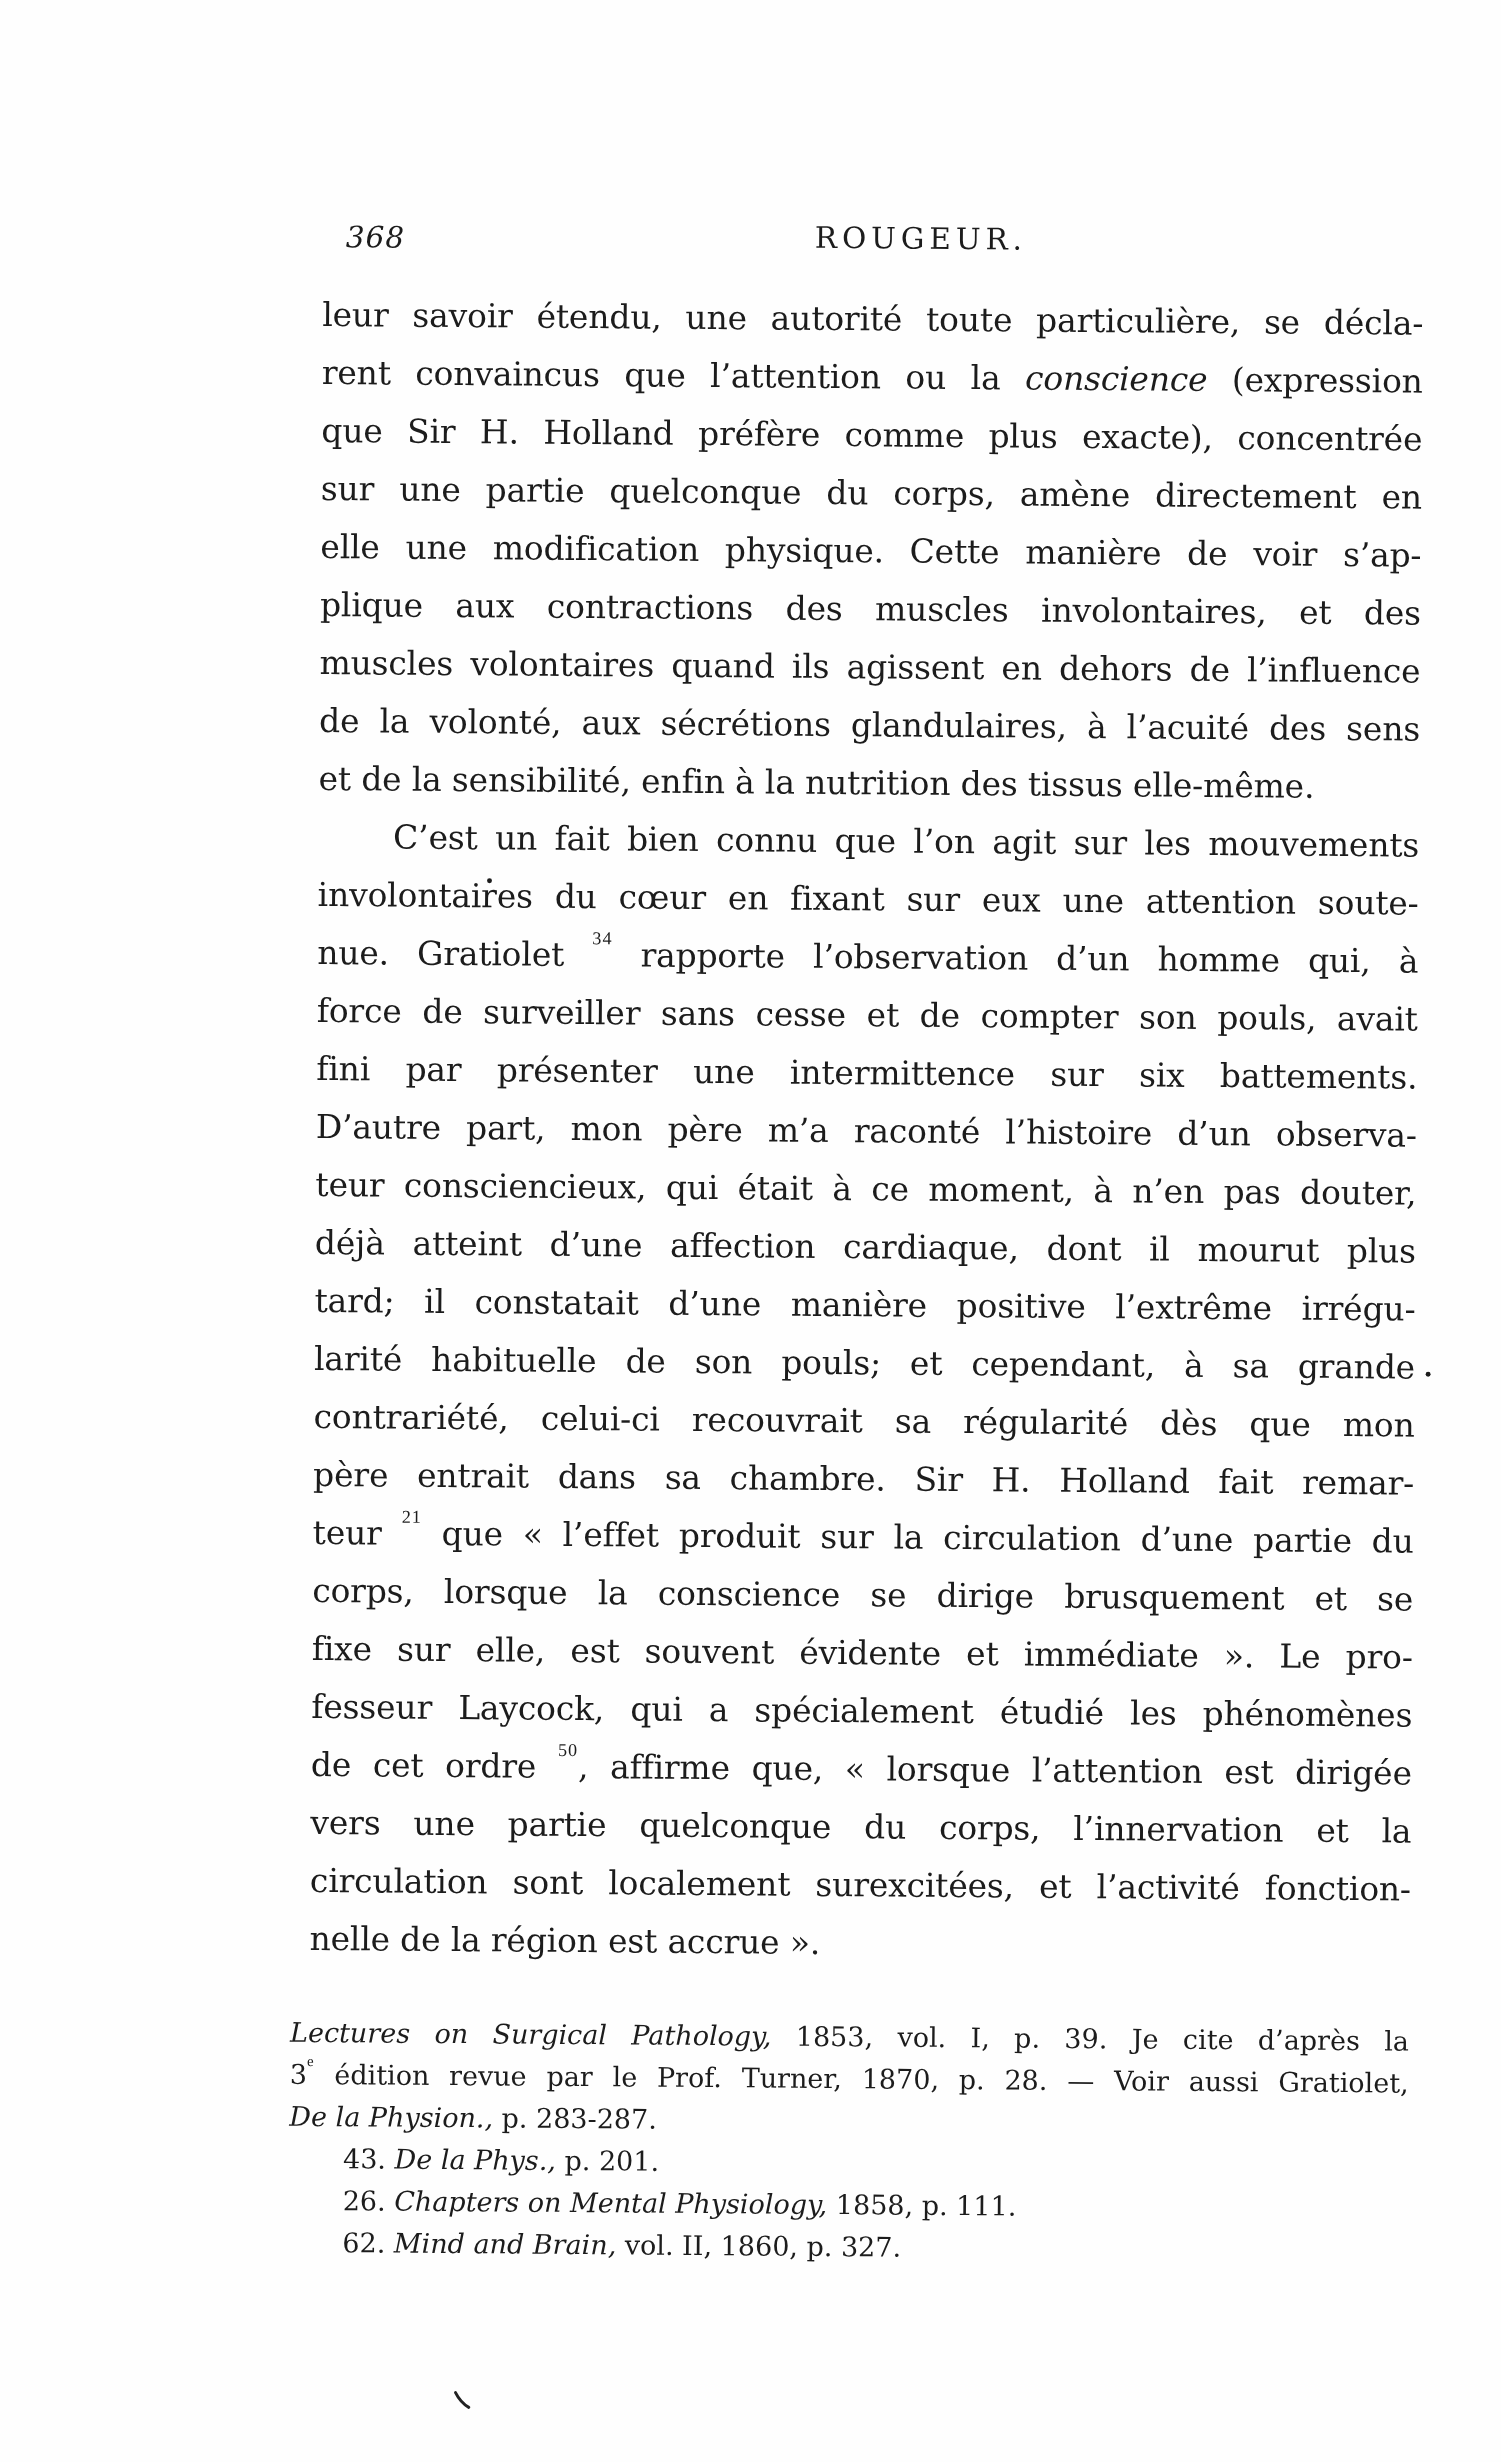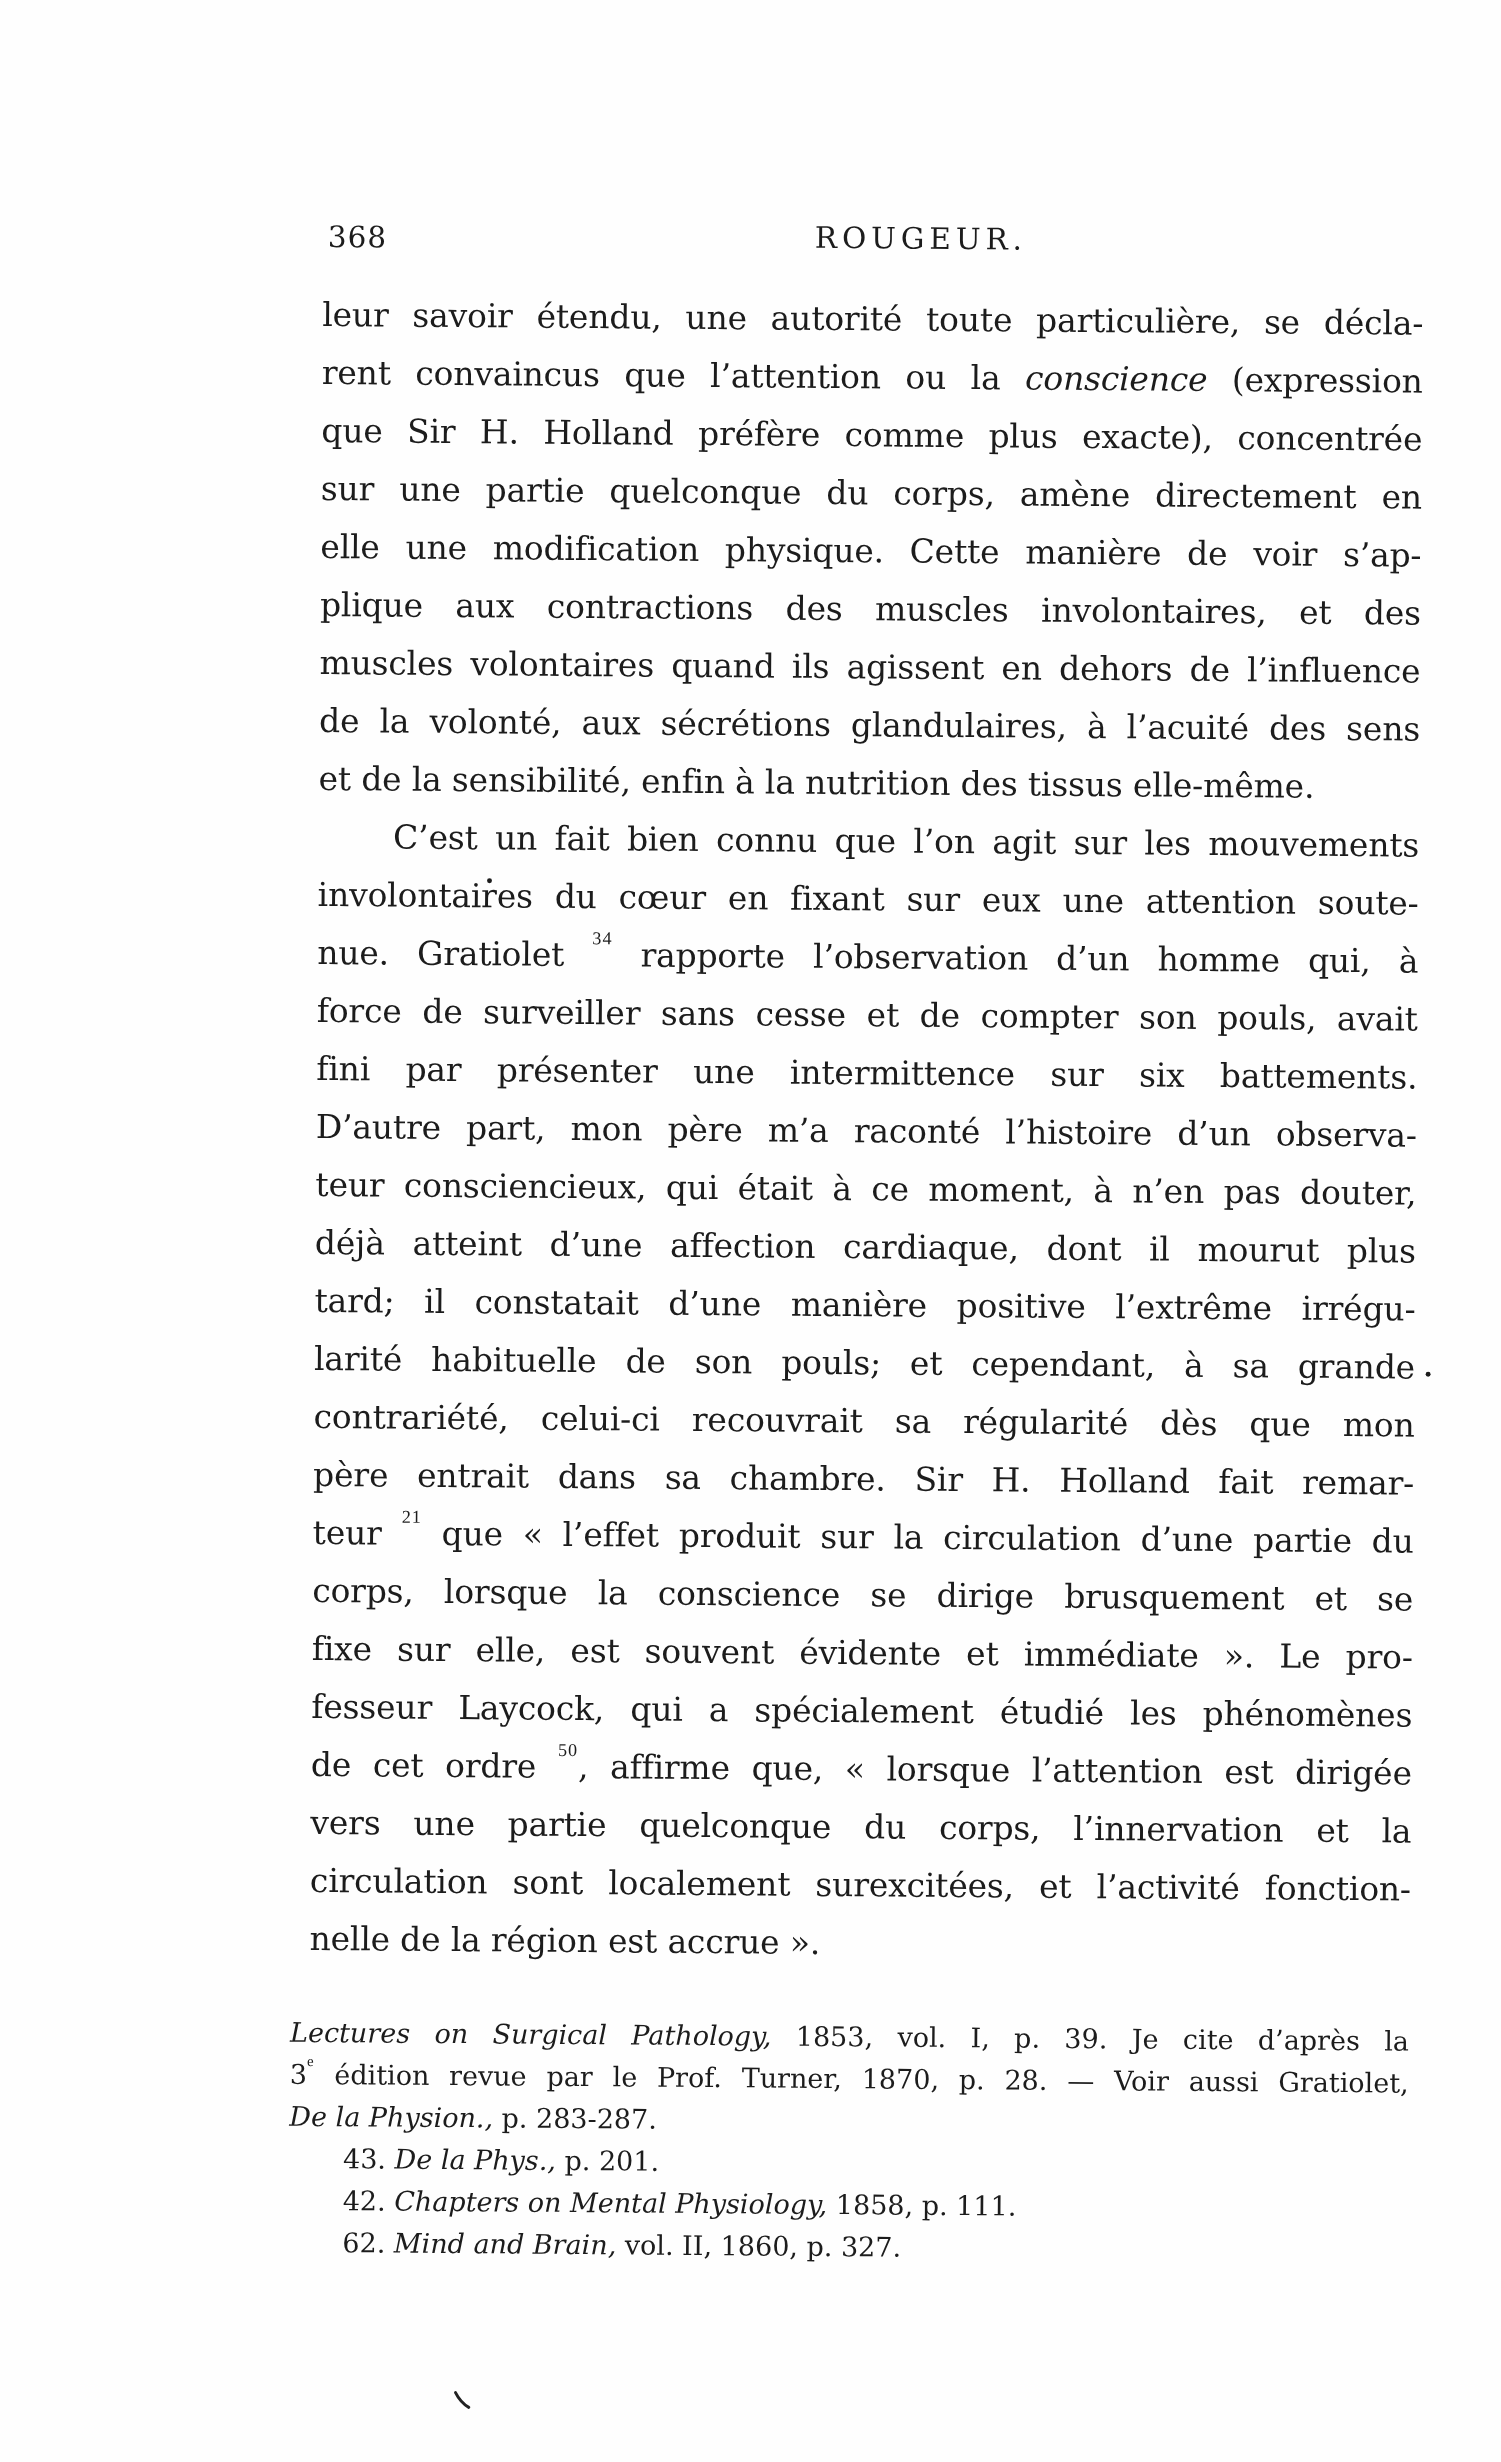--- a/index.html
+++ b/index.html
@@ -7,21 +7,21 @@
     position:relative;width:1501px;height:2643px;
     background:#fefefe;overflow:hidden;
     font-family:"DejaVu Serif","Liberation Serif",serif;
     color:#1c1c1c;
   }
   .content{
     position:absolute;left:323px;top:219px;width:1101px;
     transform:rotate(0.45deg);transform-origin:0 0;
   }
   .header{position:relative;height:37px;font-size:29.5px;}
-  .page-number{position:absolute;left:5px;top:1px;letter-spacing:1px;}
+  .page-number{position:absolute;left:23px;top:1px;letter-spacing:1px;font-style:italic;}
   .running-title{position:absolute;left:492px;top:-2px;letter-spacing:4.9px;}
   .bodytext{margin-top:29.5px;font-size:33px;line-height:58px;letter-spacing:-0.2px;}
   .tline{text-align:justify;text-align-last:justify;}
   .tline.flush{text-align-last:left;}
   .tline.indent{text-indent:75px;}
   .footnotes{margin-top:44px;margin-left:-18.7px;width:1119px;font-size:27px;line-height:42px;}
   .footnotes .tline.indent{text-indent:54px;}
   i{font-style:italic;}
   sup{font-size:55%;line-height:0;position:relative;top:-0.5em;letter-spacing:1px;font-family:Liberation Serif, serif;}
   .artifacts{position:absolute;left:0;top:0;pointer-events:none;}
@@ -71,21 +71,21 @@
           <div class="tline"><span>circulation sont localement surexcitées, et l’activité fonction-</span></div>
           <div class="tline flush"><span>nelle de la région est accrue ».</span></div>
         </div>
     </div>
 
     <div class="footnotes">
         <div class="tline"><i>Lectures on Surgical Pathology,</i><span> 1853, vol. I, p. 39. Je cite d’après la</span></div>
         <div class="tline"><span>3</span><sup>e</sup><span> édition revue par le Prof. Turner, 1870, p. 28. — Voir aussi Gratiolet,</span></div>
         <div class="tline flush"><i>De la Physion.,</i><span> p. 283-287.</span></div>
         <div class="tline flush indent"><span>43. </span><i>De la Phys.,</i><span> p. 201.</span></div>
-        <div class="tline flush indent"><span>42. </span><i>Chapters on Mental Physiology,</i><span> 1858, p. 111.</span></div>
+        <div class="tline flush indent"><span>26. </span><i>Chapters on Mental Physiology,</i><span> 1858, p. 111.</span></div>
         <div class="tline flush indent"><span>62. </span><i>Mind and Brain,</i><span> vol. II, 1860, p. 327.</span></div>
       </div>
   </div>
 
   <svg class="artifacts" width="1501" height="2643" viewBox="0 0 3048 5366">
 
     <path d="M600,5206 C640,5213 700,5217 760,5212 C800,5209 822,5212 845,5197 L858,5186
              C868,5197 874,5207 892,5212 C960,5230 1040,5228 1120,5232
              C1250,5238 1380,5241 1500,5244 C1520,5236 1542,5241 1562,5244
              C1700,5250 1850,5253 2000,5256 C2150,5260 2300,5263 2420,5263

